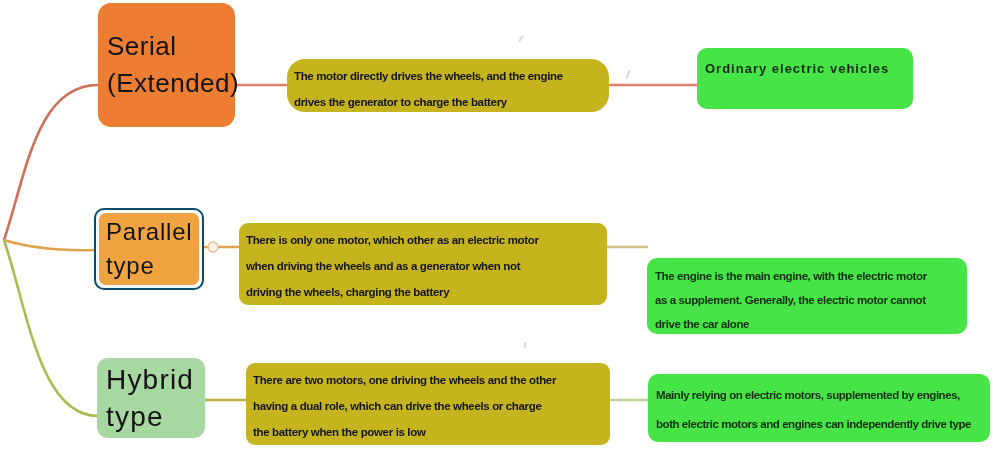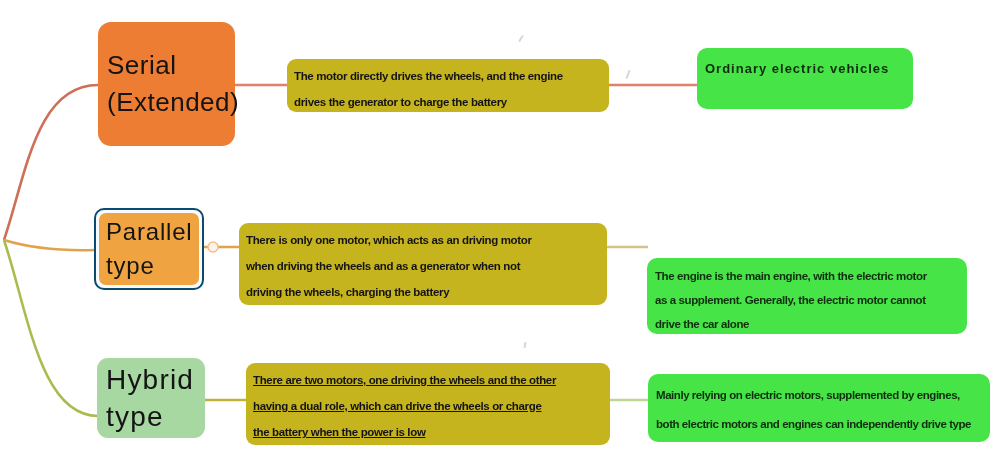--- a/index.html
+++ b/index.html
@@ -14,21 +14,21 @@
   svg.links { position: absolute; left: 0; top: 0; z-index: 1; }
 
   .node { position: absolute; z-index: 2; box-sizing: border-box; color: #141414; }
 
   
   .topic {
     display: flex; flex-direction: column; justify-content: center;
     padding-left: 9px; border-radius: 13px;
   }
   .topic .tline { line-height: 37px; white-space: nowrap; }
-  .topic-serial  { left: 98px;  top: 22px;  width: 137px; height: 124px; background: #ED7D32; font-size: 26px; letter-spacing: .5px; }
+  .topic-serial  { left: 98px;  top: 3px;  width: 137px; height: 124px; background: #ED7D32; font-size: 26px; letter-spacing: .5px; }
   .topic-hybrid  { left: 97px;  top: 358px; width: 108px; height: 80px;  background: #A7D8A2; font-size: 28px; letter-spacing: 1.2px; border-radius: 11px; }
 
   
   .select-frame {
     left: 94px; top: 208px; width: 110px; height: 82px;
     border: 2px solid #0c4a6e; border-radius: 10px; background: #f6fbff;
   }
   .topic-parallel {
     position: absolute; inset: 3px; background: #F0A441; border-radius: 7px;
     display: flex; flex-direction: column; justify-content: center;
@@ -36,23 +36,23 @@
   }
   .topic-parallel .tline { line-height: 34px; white-space: nowrap; }
 
   
   .desc {
     background: #C6B41E; border-radius: 9px;
     font-weight: 700; font-size: 11.5px; letter-spacing: -0.35px;
     padding: 4px 4px 0 7px;
   }
   .desc .dline { line-height: 26px; white-space: nowrap; }
-  .desc-1 { left: 287px; top: 59px;  width: 322px; height: 53px; }
+  .desc-1 { left: 287px; top: 59px;  width: 322px; height: 53px; border-radius: 18px; }
   .desc-2 { left: 239px; top: 223px; width: 368px; height: 82px; }
-  .desc-3 { left: 246px; top: 363px; width: 364px; height: 82px; text-decoration: underline; }
+  .desc-3 { left: 246px; top: 363px; width: 364px; height: 82px; }
 
   
   .example {
     background: #46E446; border-radius: 10px;
     font-weight: 700; color: #103810; padding: 6px 10px 0 8px;
   }
   .example .eline { white-space: nowrap; color: #0e2e0e; }
   .example-1 { left: 697px; top: 48px;  width: 216px; height: 61px; font-size: 13px; letter-spacing: 1px; }
   .example-1 .eline { line-height: 24px; padding-top: 3px; }
   .example-2 { left: 647px; top: 214px; width: 320px; height: 76px; font-size: 11.5px; letter-spacing: -0.4px; margin-top: 44px; }
@@ -108,21 +108,21 @@
   </div>
 
   <div class="node select-frame">
     <div class="topic-parallel">
       <div class="tline">Parallel</div>
       <div class="tline">type</div>
     </div>
   </div>
 
   <div class="node desc desc-2">
-    <div class="dline">There is only one motor, which acts as an driving motor</div>
+    <div class="dline">There is only one motor, which other as an electric motor</div>
     <div class="dline">when driving the wheels and as a generator when not</div>
     <div class="dline">driving the wheels, charging the battery</div>
   </div>
 
   <div class="node example example-2">
     <div class="eline">The engine is the main engine, with the electric motor</div>
     <div class="eline">as a supplement. Generally, the electric motor cannot</div>
     <div class="eline">drive the car alone</div>
   </div>
 

